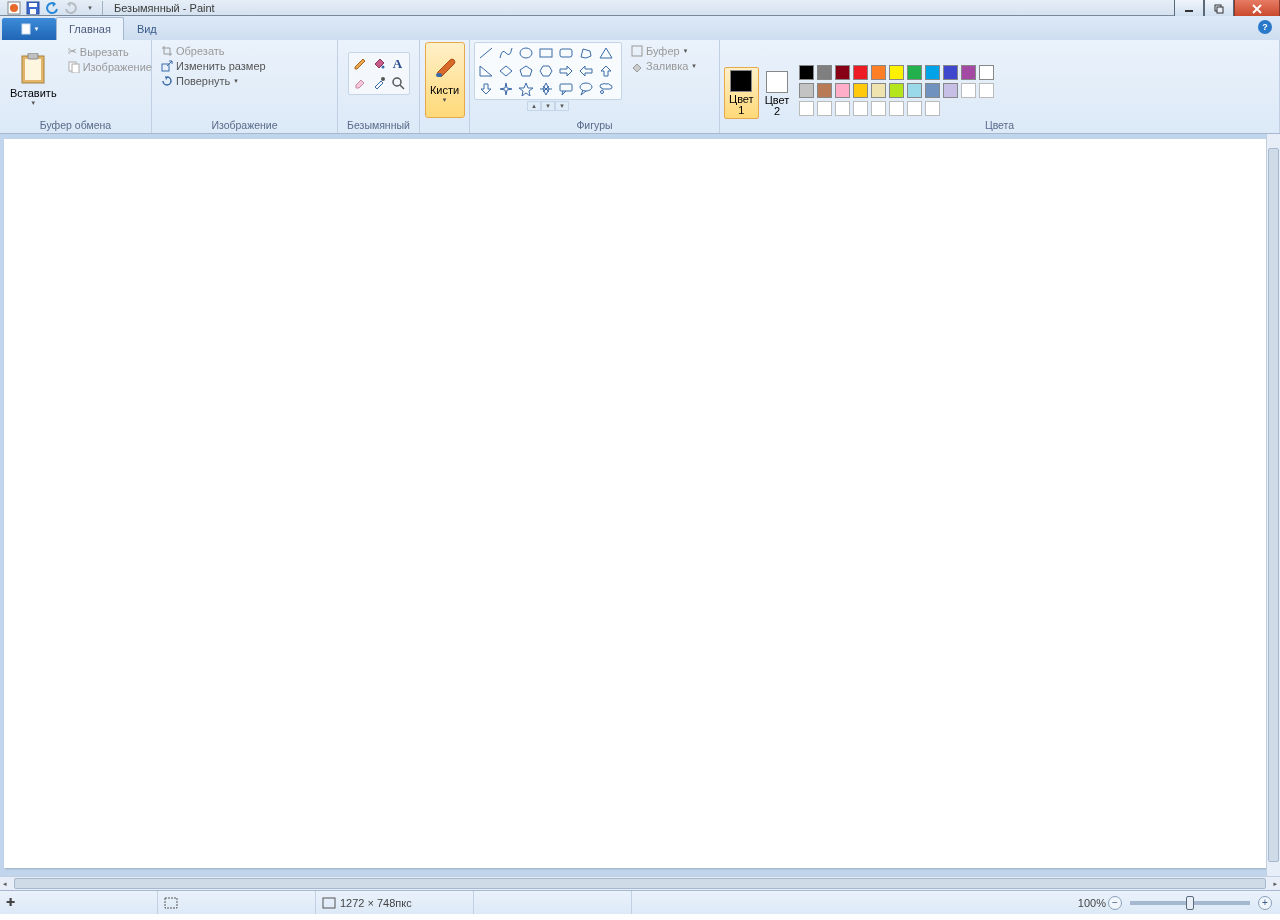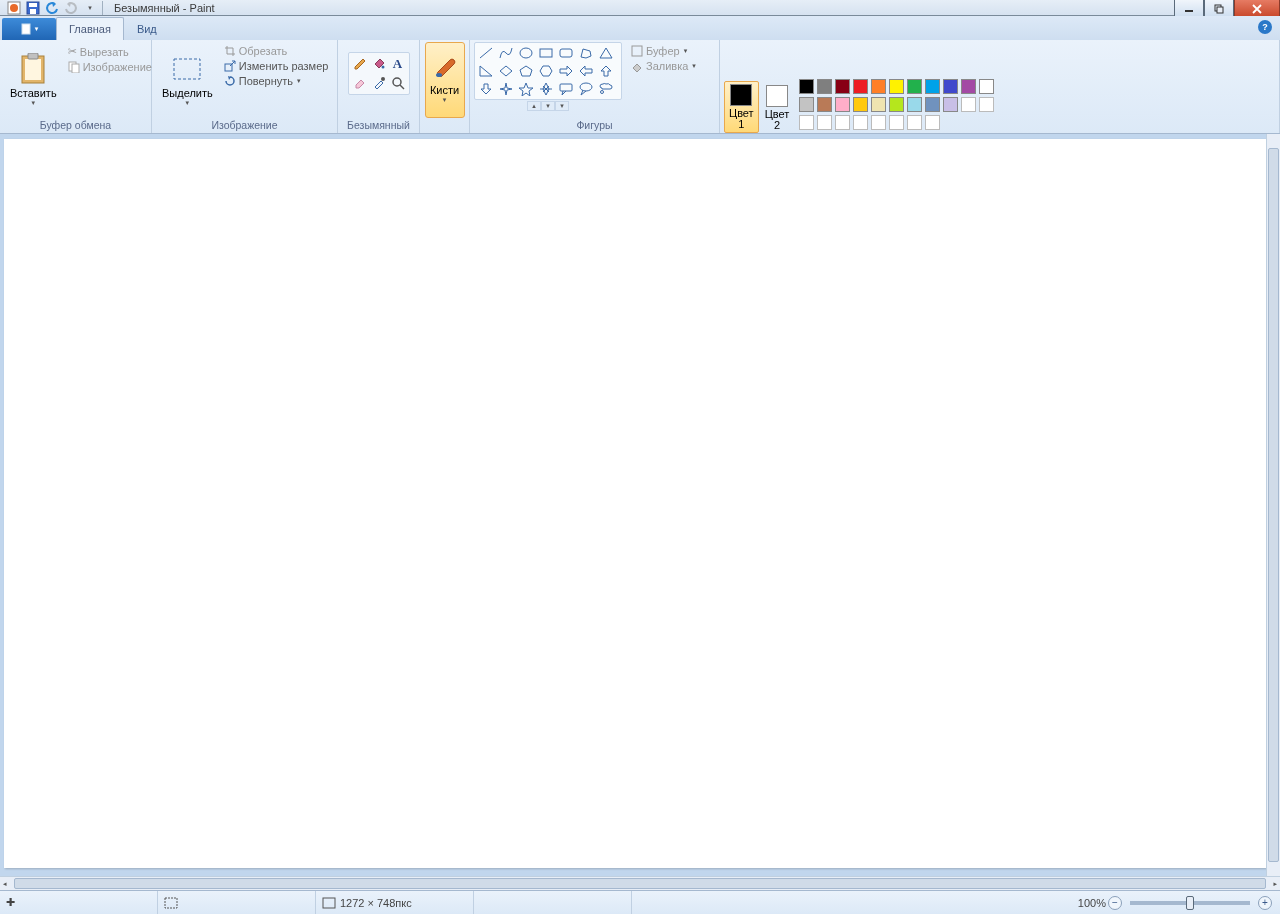--- a/index.html
+++ b/index.html
@@ -148,29 +148,20 @@
             </span>
             <span>Изображение</span>
           </div>
       </div>
     </div>
     <div class="group-label">Буфер обмена</div>
   </div>
 
   <div class="group" style="width:186px">
     <div class="group-body">
-      <div class="big-btn">
-        <div class="icon">
-            <svg width="30" height="24">
-              <rect x="2" y="2" width="26" height="20" fill="none" stroke="#3a6aa8" stroke-dasharray="3 2"></rect>
-            </svg>
-          </div>
-        <span>Выделить</span>
-          <span class="tri">▾</span>
-      </div>
       <div class="stack" style="padding-top:2px">
         <div class="small-btn disabled">
             <span>
               <svg width="12" height="12">
                 <path d="M3 1 V9 H11 M1 3 H9 V11" stroke="#999" fill="none"></path>
               </svg>
             </span>
             <span>Обрезать</span>
           </div>
         <div class="small-btn">
@@ -440,20 +431,21 @@
           <div class="swatch empty"></div>
           <div class="swatch empty"></div>
           <div class="swatch empty"></div>
           <div class="swatch empty"></div>
           <div class="swatch empty"></div>
           <div class="swatch empty"></div>
           <div class="swatch empty"></div>
           <div class="swatch empty"></div>
         </div>
     </div>
+    <div class="group-label">Цвета</div>
   </div>
 </div>
 
 <div class="canvas-area">
   <div class="canvas"></div>
   <div class="vscroll">
       <div class="thumb"></div>
     </div>
 </div>
 <div class="hscroll">

